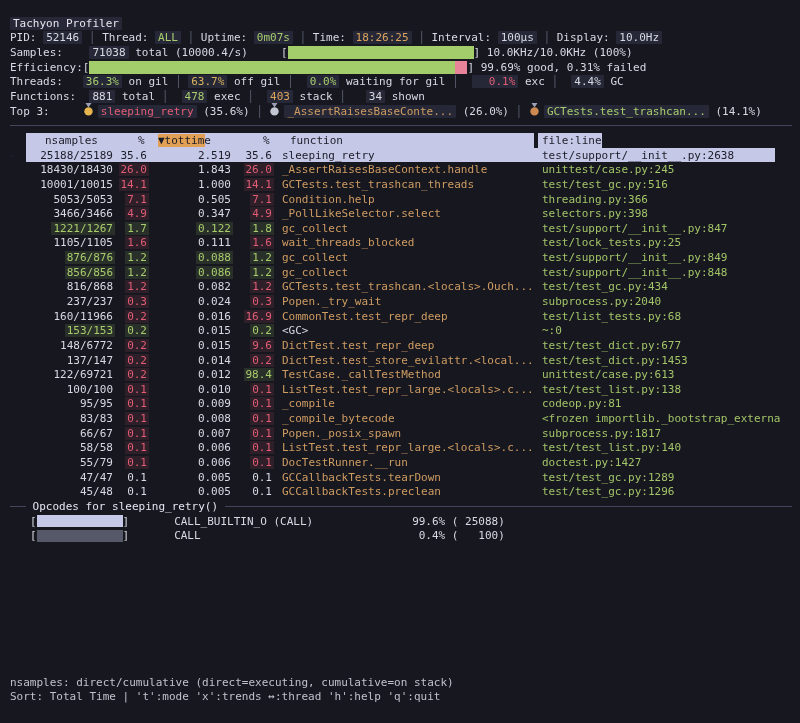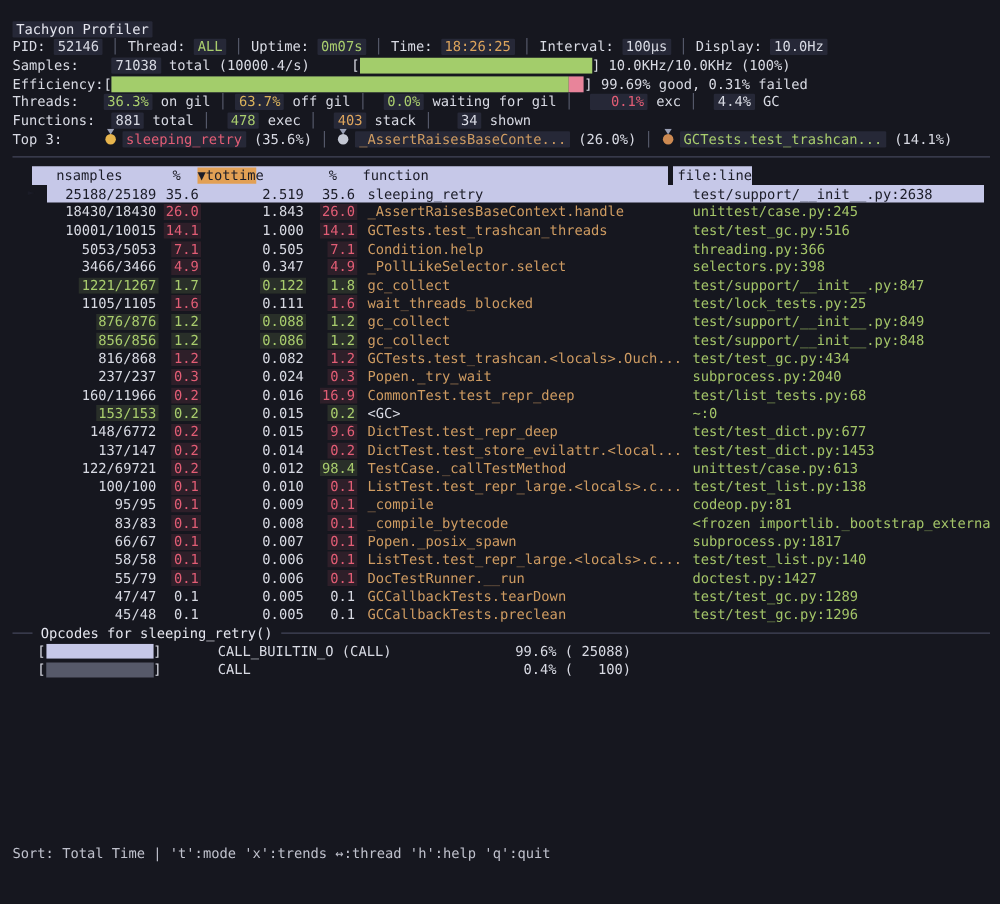--- a/index.html
+++ b/index.html
@@ -30,21 +30,21 @@
   .hr-short{width:16px;height:1px;background:#43465a;}
   
   .thead{background:linear-gradient(90deg, transparent 0 26px, #c6c8e8 26px 534px, transparent 534px 538px, #c6c8e8 538px 602px, transparent 602px);color:#1b1c27;padding-left:0;}
   .thead span{position:absolute;}
   .thead .h-ns{left:45px;text-align:right;}
   .thead .h-p1{left:138px;}
   .thead .h-tt{left:158px;width:47px;text-align:center;background:#e2a054;}
   .thead .h-p2{left:263px;}
   .thead .h-fn{left:290px;}
   .thead .h-fl{left:542px;}
-  .row{display:grid;grid-template-columns:16px 89px 34px 84px 41px 260px auto;height:14.65px;align-items:center;white-space:pre;padding-left:10px;overflow:hidden;margin-left:12px;}
+  .row{display:grid;grid-template-columns:16px 89px 34px 84px 41px 260px auto;height:14.65px;align-items:center;white-space:pre;padding-left:10px;overflow:hidden;}
   .row .cell{overflow:hidden;}
   .c-ar{text-align:left;font-size:9px;color:#dfe0e8;}
   .c-ns,.c-p1,.c-tt,.c-p2{text-align:right;}
   .c-fn{padding-left:8px;color:#cf9c62;}
   .c-fl{padding-left:8px;color:#a3c468;}
   .row .v{padding:0 2px;}
   .v.c-r{color:#e25d75;background:rgba(226,93,117,.12);}
   .v.c-g{color:#a9cd6d;background:rgba(169,205,109,.13);}
   .fn-w{color:#d8dae3;}
   .row.selected{background:linear-gradient(90deg, transparent 0 26px, #c6c8e8 26px 775px, transparent 775px);}
@@ -142,15 +142,16 @@
   <div class="line">
     <span>   </span><span>[</span><span class="bar op" style="width:86px;"><span class="fill" style="width: 100%;"></span></span><span>]</span><span class="opname">CALL_BUILTIN_O (CALL)</span><span>99.6% ( 25088)</span>
   </div>
 
   <div class="line">
     <span>   </span><span>[</span><span class="bar op" style="width:86px;"><span class="fill" style="width: 0%;"></span></span><span>]</span><span class="opname">CALL</span><span> 0.4% (   100)</span>
   </div>
 
   <div class="spacer"></div>
 
+  <div class="line footer"><span>nsamples: direct/cumulative (direct=executing, cumulative=on stack)</span></div>
   <div class="line footer"><span>Sort: Total Time | 't':mode 'x':trends ↔:thread 'h':help 'q':quit</span></div>
 
 </div>
 
 </body></html>

